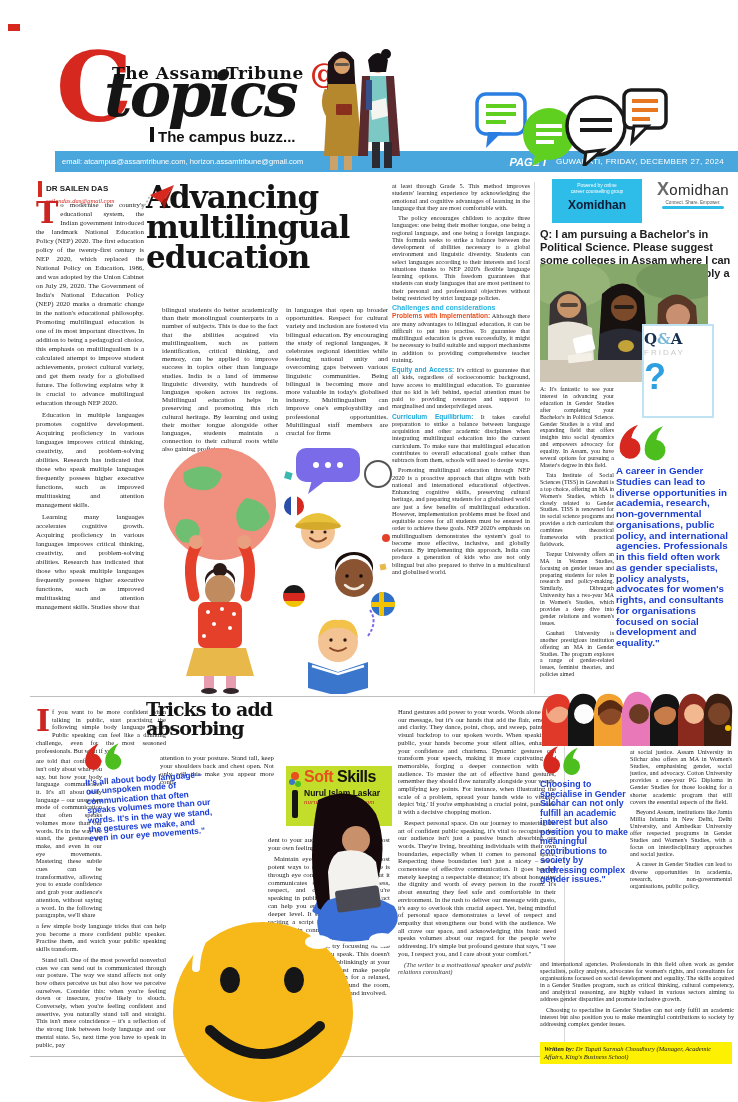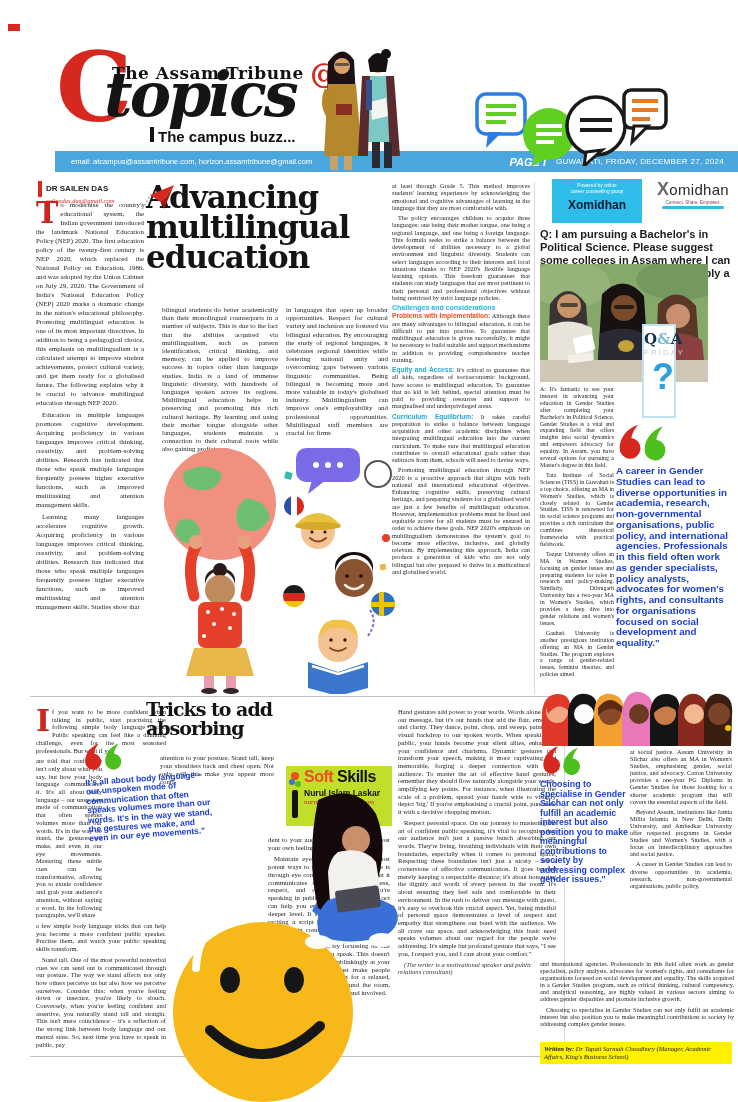--- a/index.html
+++ b/index.html
@@ -13,21 +13,21 @@
   .mast-name{left:112px;top:58px;font-family:"DejaVu Serif",serif;font-weight:bold;
              font-size:17px;color:#121212;letter-spacing:.5px;z-index:3;}
   .mast-at{color:#d6281e;font-size:27px;font-weight:bold;vertical-align:-4px;}
   .mast-script{left:104px;top:64px;font-family:"DejaVu Serif",serif;font-style:italic;
                font-weight:bold;font-size:62px;line-height:1;color:#151515;letter-spacing:-3px;z-index:2;}
   .tag-bar{left:150px;top:127px;width:4px;height:15px;background:#111;z-index:3;}
   .mast-tag{left:158px;top:128px;font-family:"Liberation Sans",sans-serif;font-weight:bold;
             font-size:15px;color:#111;z-index:3;}
   .bluebar{left:55px;top:151px;width:683px;height:21px;background:#4aa7dd;color:#fff;
            font-family:"Liberation Sans",sans-serif;display:flex;align-items:center;z-index:1;}
-  .bluebar .em{font-size:7.5px;padding-left:16px;flex:1;}
+  .bluebar .em{font-size:7.5px;padding-left:7px;flex:1;}
   .bluebar .pg{font-size:11px;font-weight:bold;font-style:italic;padding-right:10px;}
   .bluebar .dt{font-size:8px;padding-right:14px;letter-spacing:.3px;}
   .students{left:320px;top:46px;z-index:6;}
   .bubbles{left:474px;top:86px;z-index:2;}
   
   .byline{left:38px;top:179px;font-family:"Liberation Sans",sans-serif;}
   .byline .bar{display:inline-block;width:4px;height:16px;background:#d6281e;vertical-align:middle;margin-right:4px;}
   .byline .nm{font-size:8px;font-weight:bold;color:#222;vertical-align:middle;}
   .byline .eml{display:block;font-family:"Liberation Serif",serif;font-style:italic;
                font-size:6.5px;color:#d6281e;margin-left:8px;}
@@ -75,22 +75,22 @@
   .r-powered .tiny{font-size:4.8px;line-height:1.25;}
   .r-powered .brand{font-size:12px;font-weight:bold;color:#0b1b33;margin-top:3px;}
   .r-logo{left:650px;top:179px;width:86px;height:44px;text-align:center;font-family:"Liberation Sans",sans-serif;}
   .r-logo .lg{font-size:15px;color:#2b2b2b;letter-spacing:.3px;}
   .r-logo .lg .x{color:#6b6b6b;font-weight:bold;font-size:18px;}
   .r-logo .tgl{font-size:4.6px;color:#555;}
   .r-logo .sw{width:62px;height:3px;background:#2ebce8;margin:1px auto 0;border-radius:2px;}
   .r-q{left:540px;top:228px;width:194px;font-family:"Liberation Sans",sans-serif;
        font-weight:bold;font-size:11px;line-height:1.18;color:#1d1d1d;}
   .r-photo{left:540px;top:264px;z-index:1;}
-  .r-badge{left:642px;top:324px;width:34px;height:94px;background:#fff;border:2px solid #bfe3f2;
-           z-index:6;text-align:right;box-sizing:border-box;}
+  .r-badge{left:642px;top:324px;width:72px;height:94px;background:#fff;border:2px solid #bfe3f2;
+           z-index:6;text-align:left;box-sizing:border-box;}
   .r-badge .qa{font-family:"DejaVu Serif",serif;font-weight:bold;font-size:15px;color:#18304f;margin-top:4px;}
   .r-badge .qa .amp{color:#7ab8d4;}
   .r-badge .car{font-family:"Liberation Sans",sans-serif;font-size:8px;letter-spacing:2px;color:#c9c9c9;}
   .r-badge .qm{font-family:"Liberation Sans",sans-serif;font-weight:bold;font-size:36px;
                line-height:1;color:#2e9fe0;margin-top:2px;}
   .r-ans{left:540px;top:386px;width:74px;height:292px;overflow:hidden;font-size:5.9px;line-height:6.9px;}
   .r-q1txt{left:616px;top:466px;width:116px;z-index:2;}
   .r-q1txt .qt,.r-q2txt .qt{font-size:9.8px;line-height:1.1;}
   .r-q2txt{left:540px;top:780px;width:88px;z-index:2;}
   .r-q2txt .qt{font-size:8.8px;line-height:1.08;}

